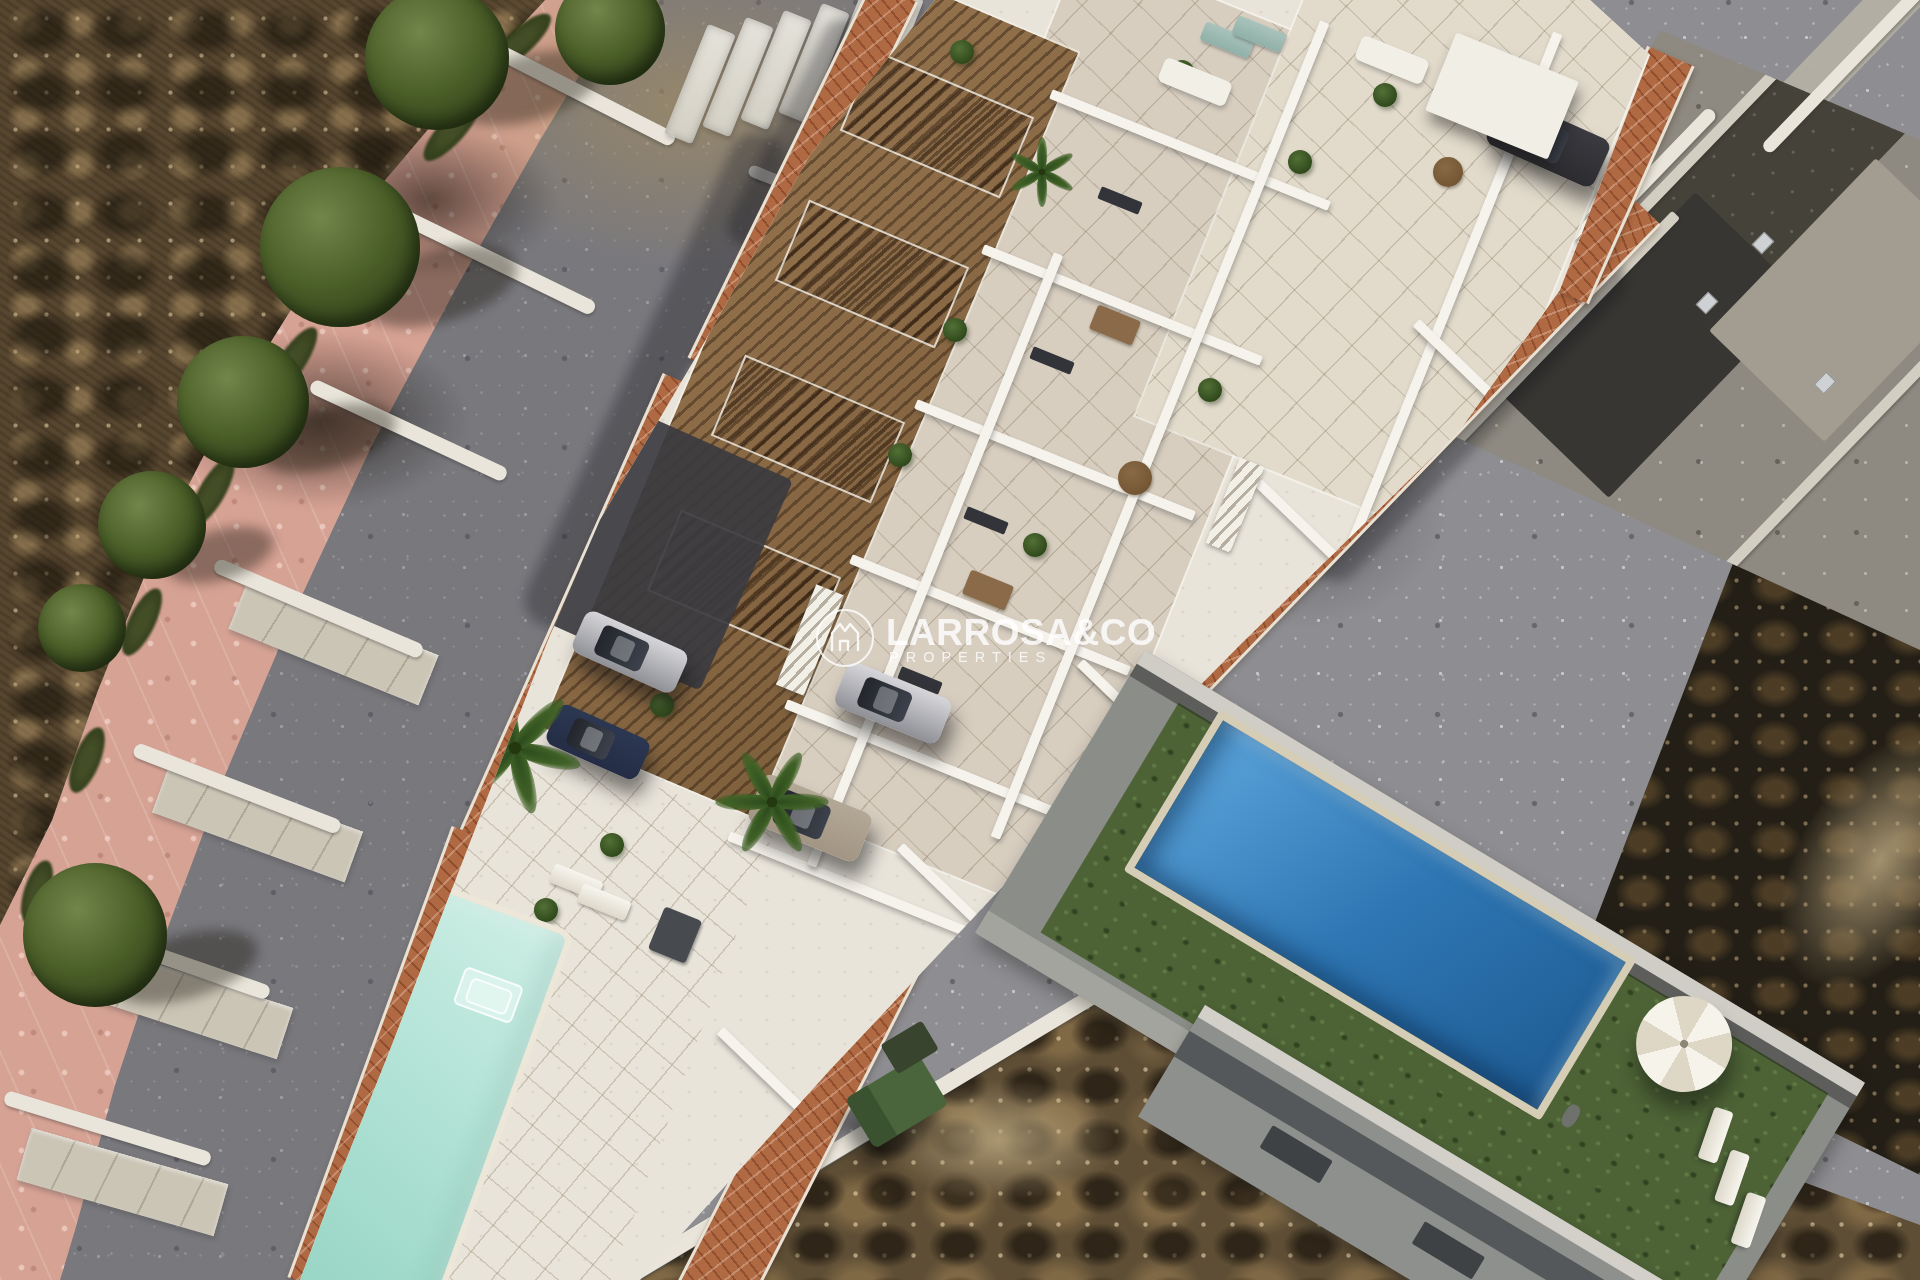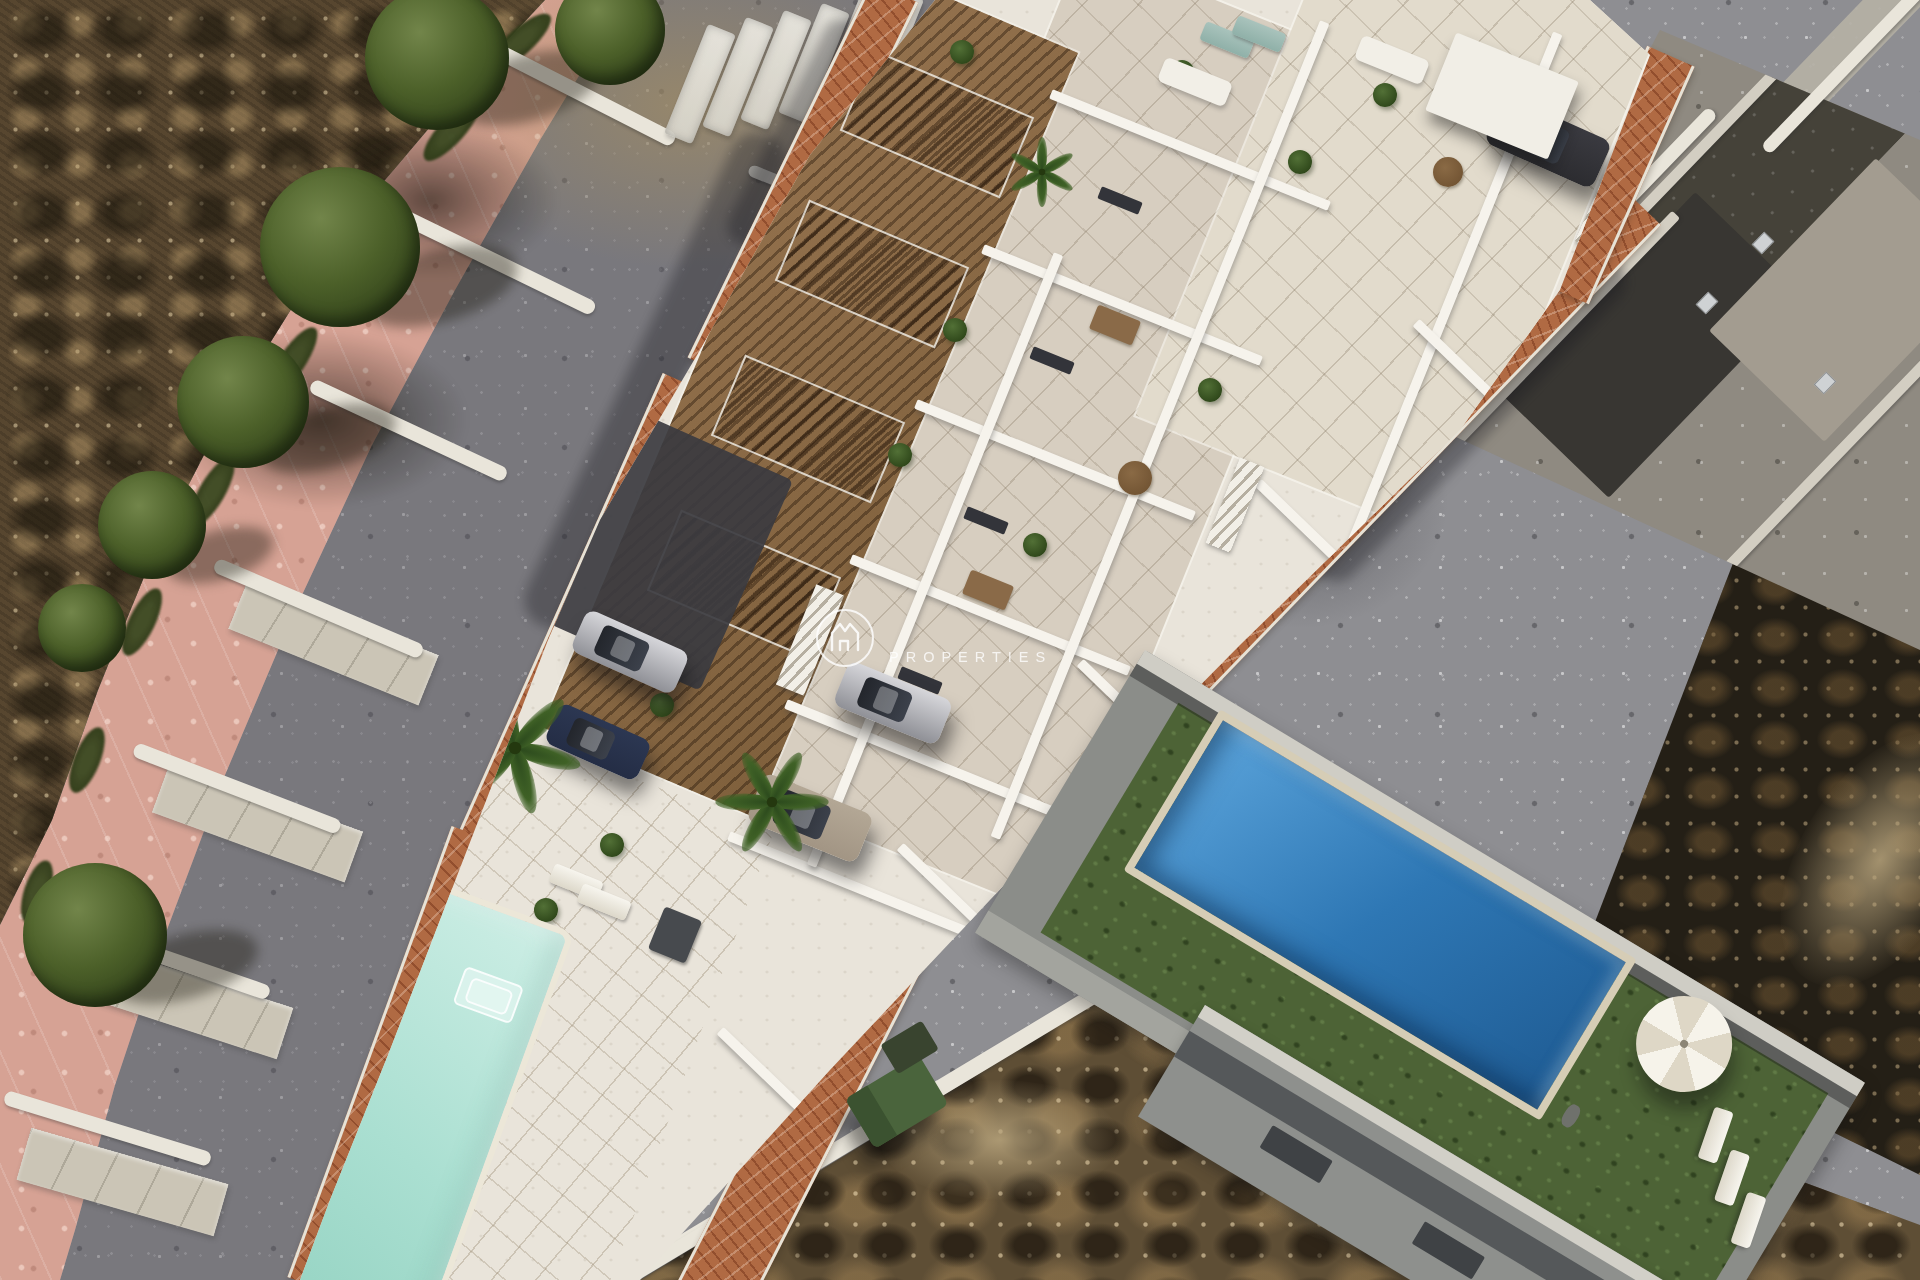--- a/index.html
+++ b/index.html
@@ -379,16 +379,17 @@
         <div class="lid"></div>
       </div>
     <div class="bin2"></div>
   </div>
 
   <div class="wm">
     <div class="wmcircle"></div>
     <svg class="wmsvg" width="36" height="36" viewBox="0 0 36 36">
       <path d="M5 30 V13 L13 4 L18 11 L23 4 L31 13 V30 M13 30 V21 H21 V30" fill="none" stroke="rgba(255,255,255,0.85)" stroke-width="2.4" stroke-linejoin="round" stroke-linecap="round"></path>
     </svg>
+    <div class="wmtitle">LARROSA&amp;CO</div>
     <div class="wmsub">PROPERTIES</div>
   </div>
 
 </div>
 
 </body></html>

